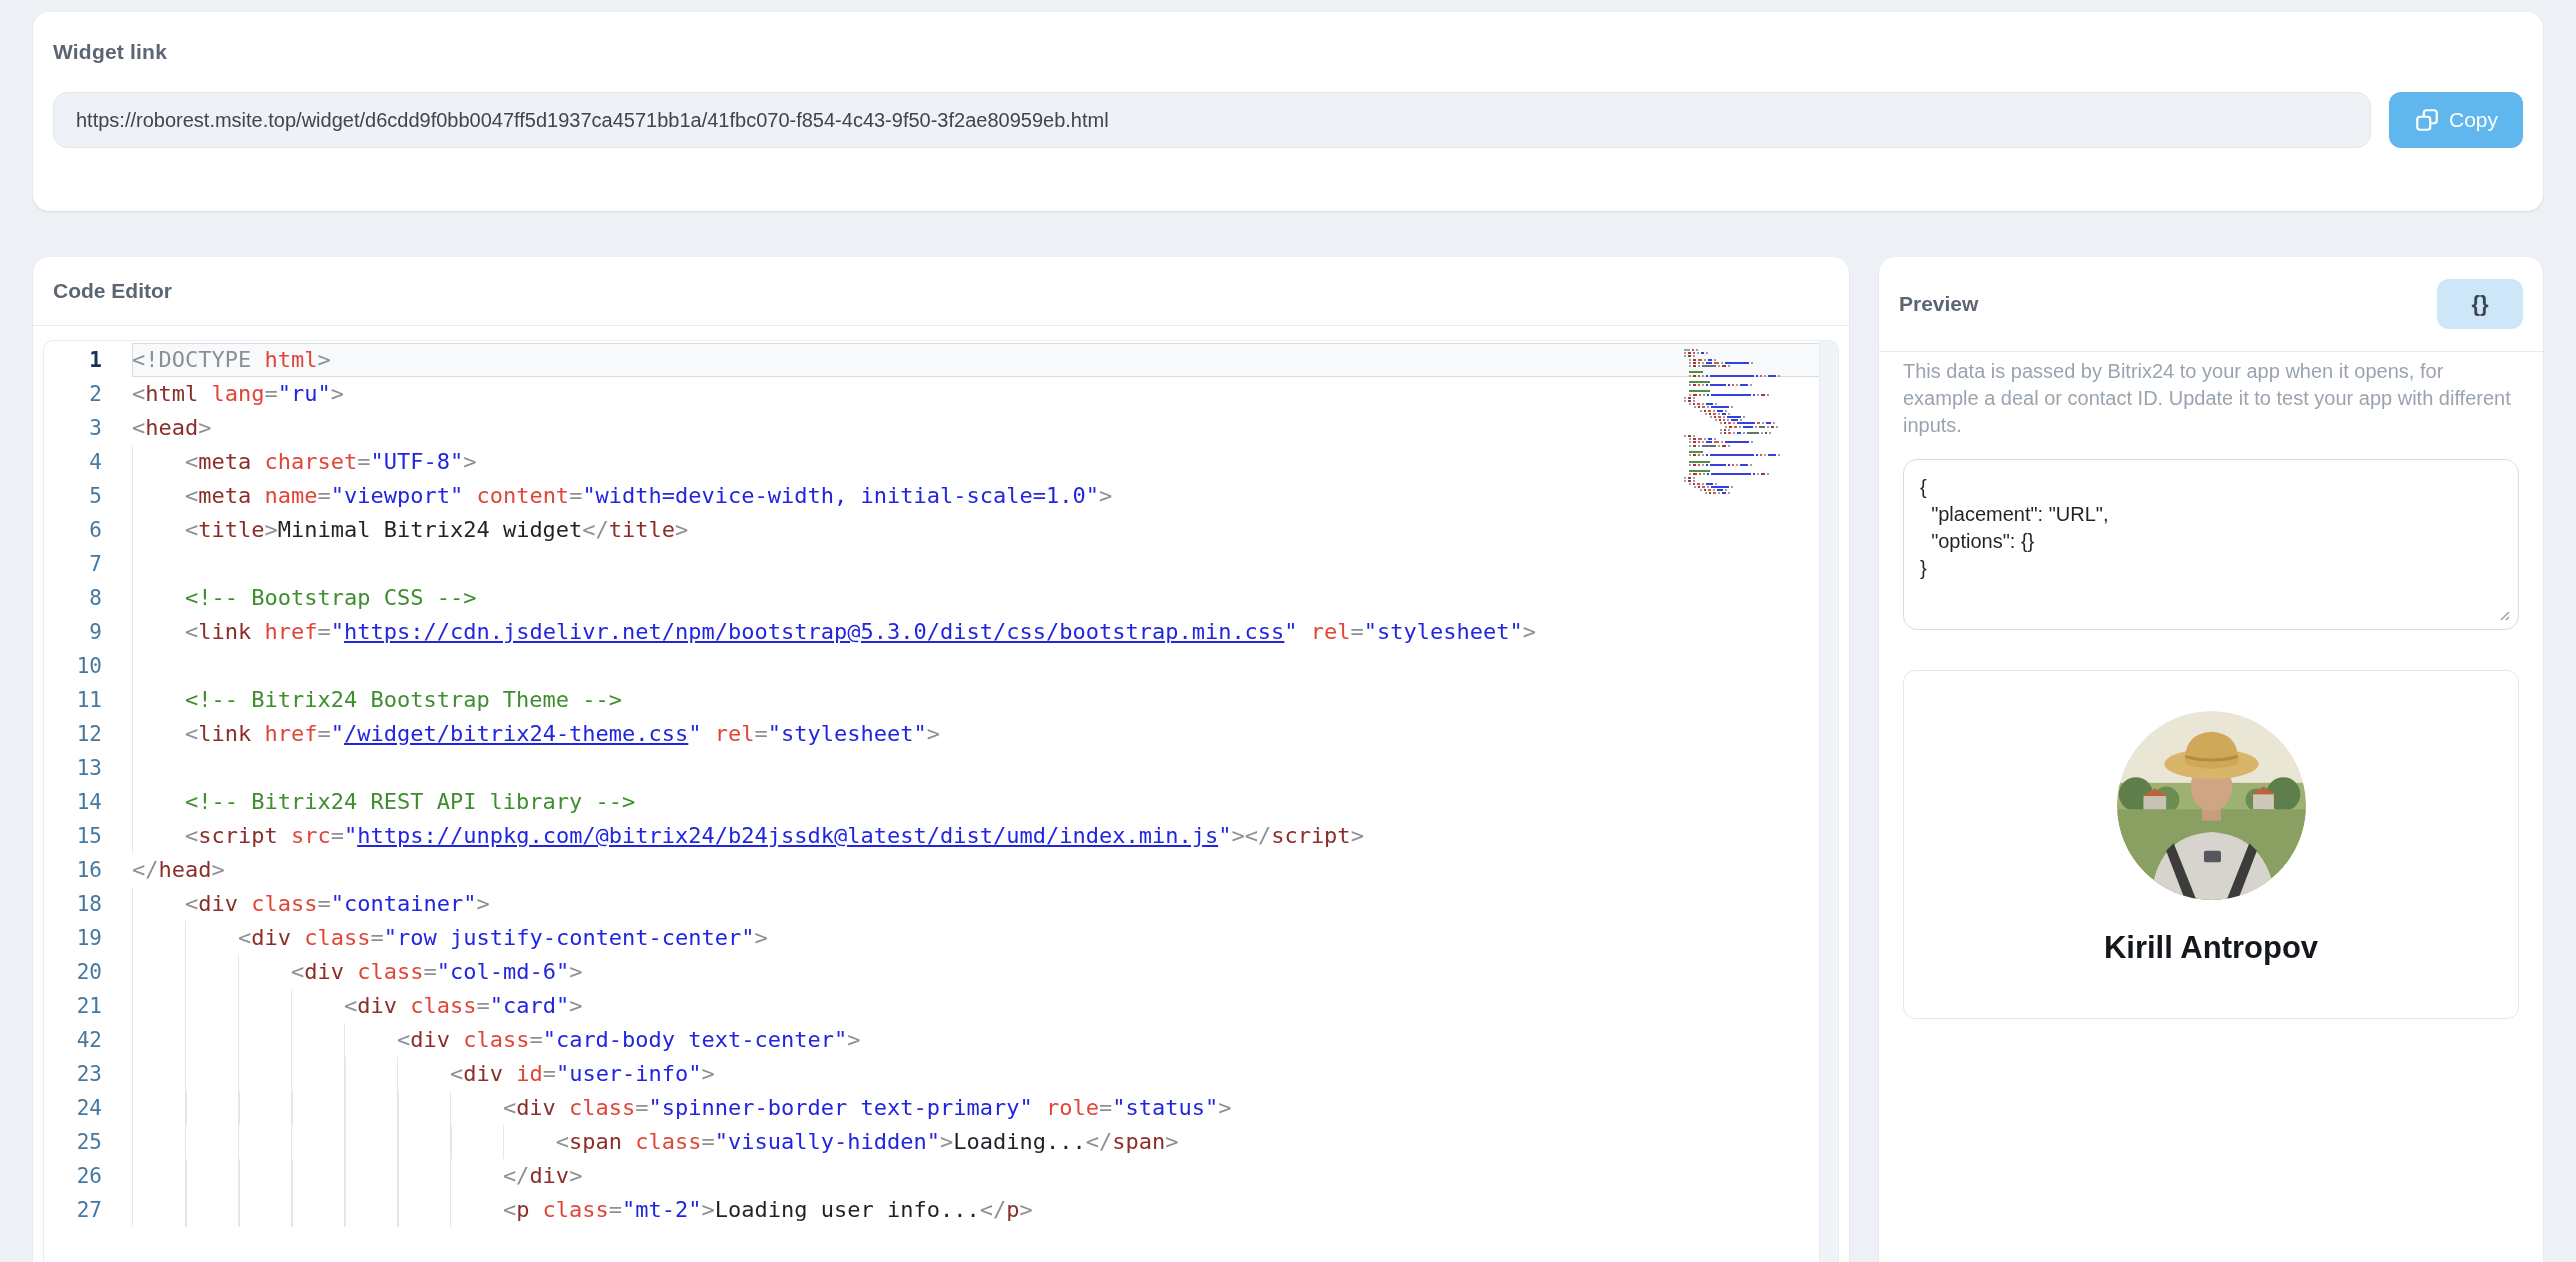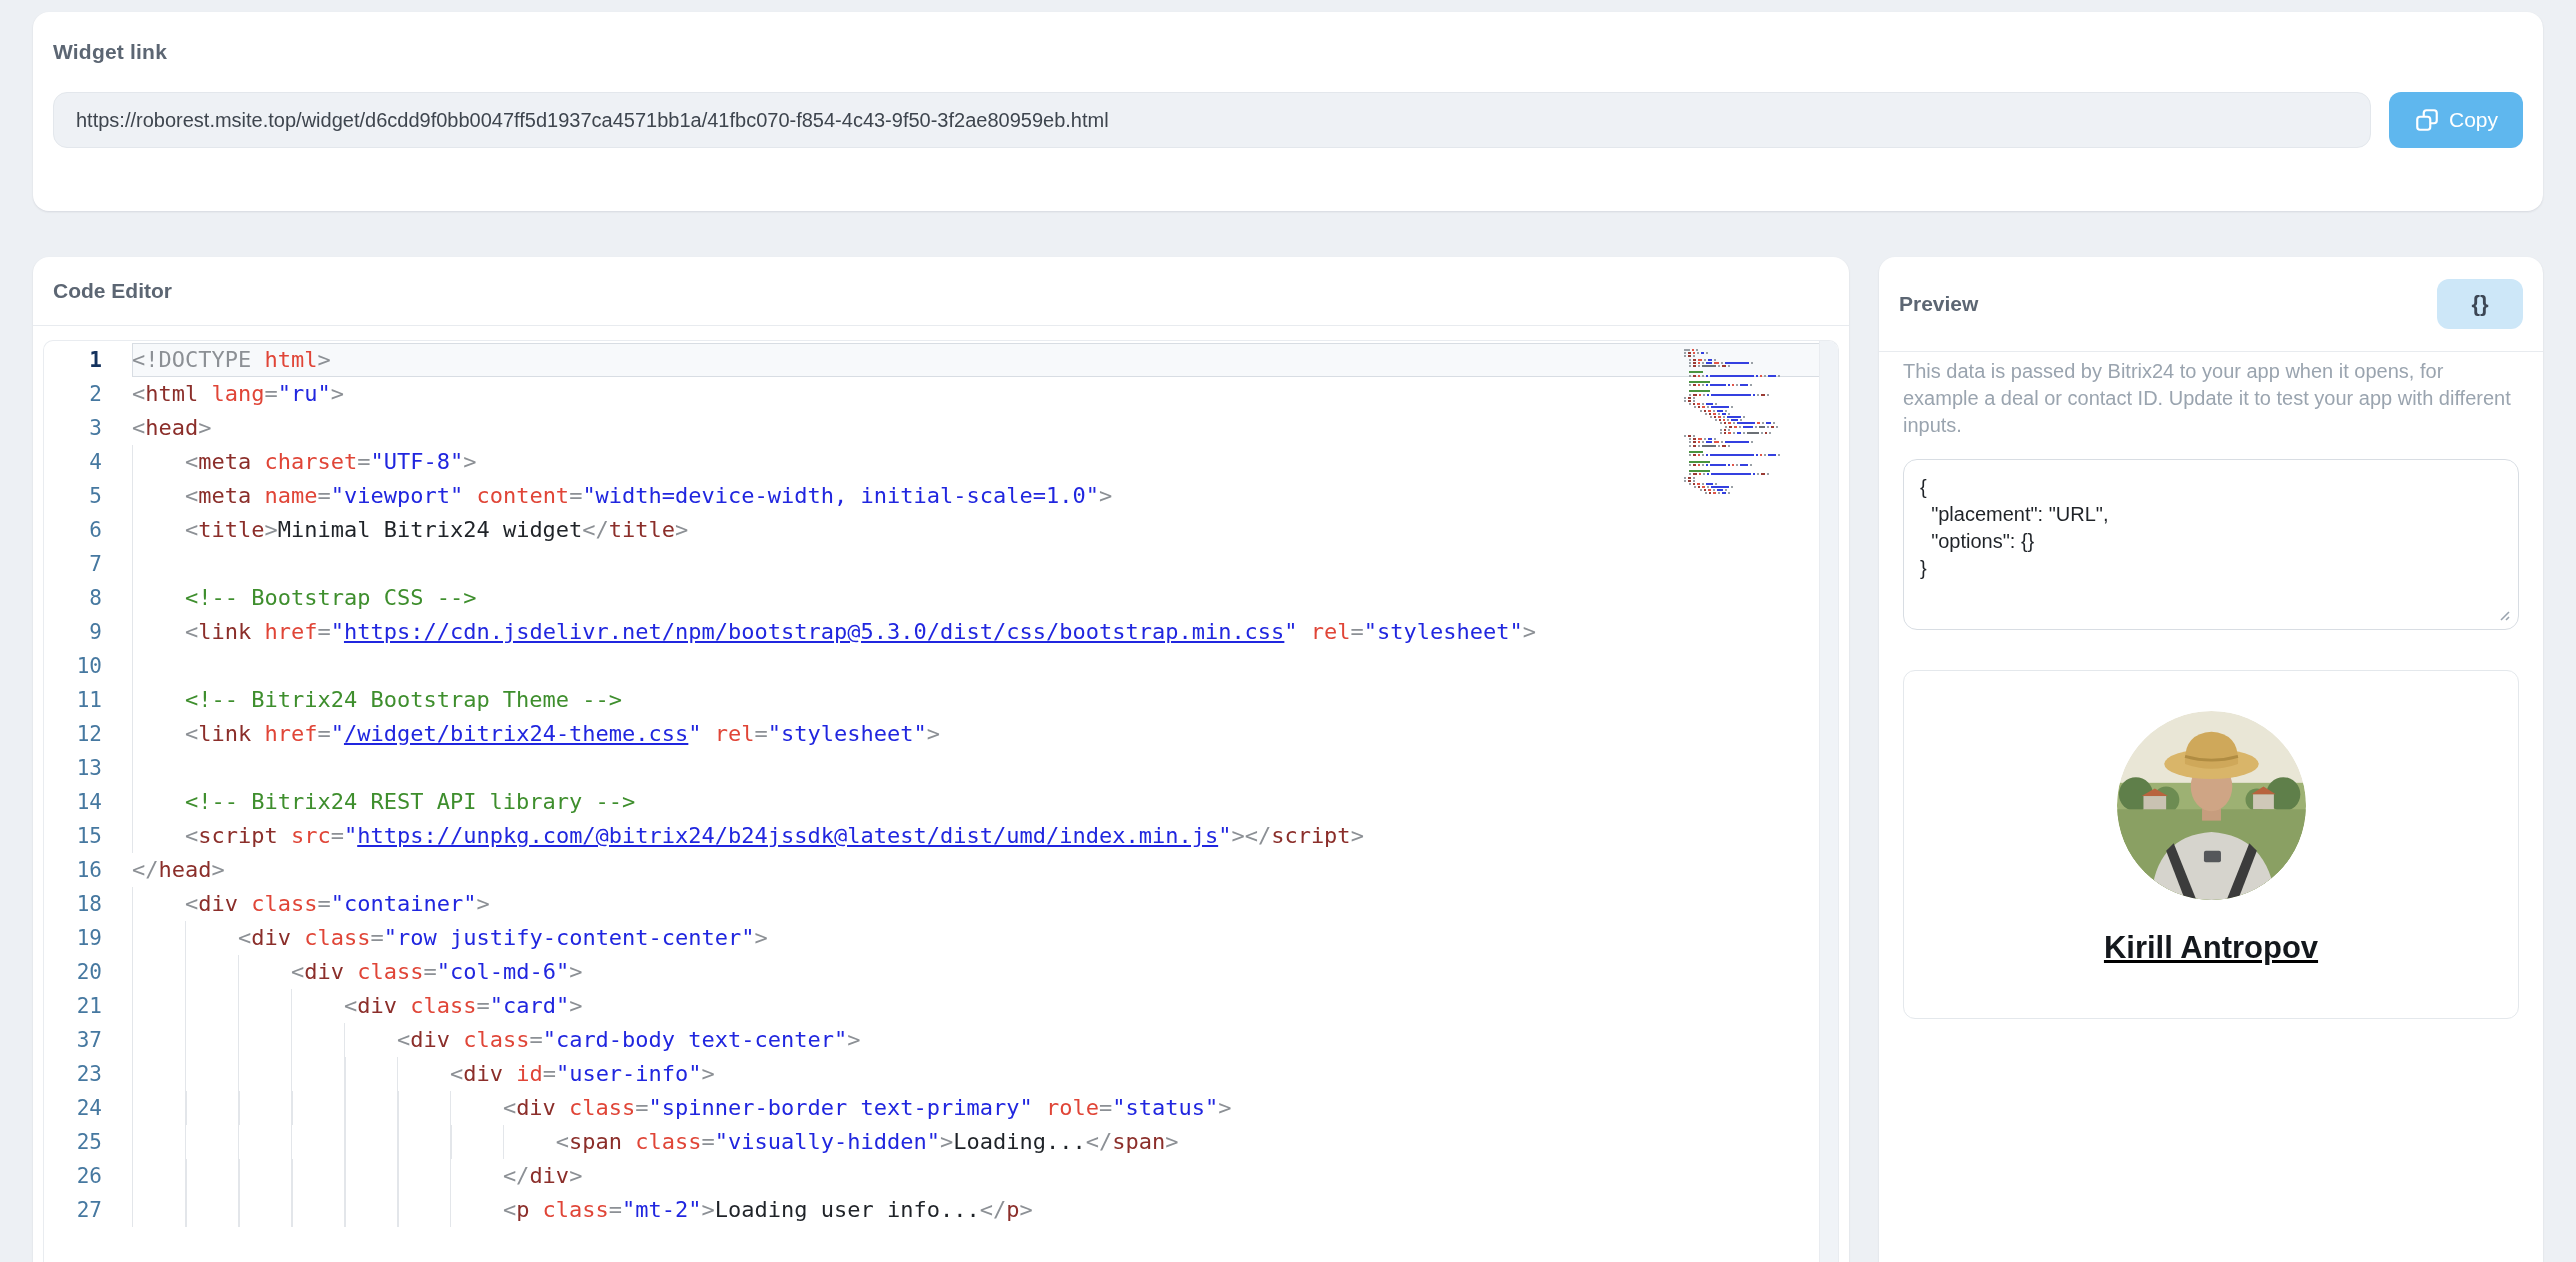--- a/index.html
+++ b/index.html
@@ -92,21 +92,21 @@
   .ta-wrap{position:relative;}
   .pc-textarea{
     width:100%;height:171px;box-sizing:border-box;resize:none;
     border:1.5px solid #d8dde3;border-radius:14px;padding:14px 16px;
     font-family:"Liberation Sans", sans-serif;font-size:20px;line-height:27px;color:#1f2328;
     outline:none;background:#fff;
   }
   .grip{position:absolute;right:8px;bottom:12px;cursor:nwse-resize;}
   .result-card{
     margin-top:36px;border:1px solid #e4e8ec;border-radius:12px;background:#fff;
-    text-align:center;padding:40px 0 52px;text-decoration:underline;
+    text-align:center;padding:40px 0 52px;
   }
   .avatar{width:189px;height:189px;border-radius:50%;overflow:hidden;margin:0 auto;}
   .avatar svg{display:block;}
   .user-name{margin-top:30px;font-size:31px;font-weight:700;color:#14181d;}
 </style>
 </head>
 <body>
 
 <div class="page">
 
@@ -206,21 +206,21 @@
             </div>
             <div class="cl">
               <div class="gut">20</div>
               <div class="lc"><div class="guides" style="width: 108px;"></div><span>            </span><span class="tk-pun">&lt;</span><span class="tk-tag">div</span><span class="tk-attr"> class</span><span class="tk-pun">=</span><span class="tk-val">"col-md-6"</span><span class="tk-pun">&gt;</span></div>
             </div>
             <div class="cl">
               <div class="gut">21</div>
               <div class="lc"><div class="guides" style="width: 161px;"></div><span>                </span><span class="tk-pun">&lt;</span><span class="tk-tag">div</span><span class="tk-attr"> class</span><span class="tk-pun">=</span><span class="tk-val">"card"</span><span class="tk-pun">&gt;</span></div>
             </div>
             <div class="cl">
-              <div class="gut">37</div>
+              <div class="gut">42</div>
               <div class="lc"><div class="guides" style="width: 213px;"></div><span>                    </span><span class="tk-pun">&lt;</span><span class="tk-tag">div</span><span class="tk-attr"> class</span><span class="tk-pun">=</span><span class="tk-val">"card-body text-center"</span><span class="tk-pun">&gt;</span></div>
             </div>
             <div class="cl">
               <div class="gut">23</div>
               <div class="lc"><div class="guides" style="width: 266px;"></div><span>                        </span><span class="tk-pun">&lt;</span><span class="tk-tag">div</span><span class="tk-attr"> id</span><span class="tk-pun">=</span><span class="tk-val">"user-info"</span><span class="tk-pun">&gt;</span></div>
             </div>
             <div class="cl">
               <div class="gut">24</div>
               <div class="lc"><div class="guides" style="width: 319px;"></div><span>                            </span><span class="tk-pun">&lt;</span><span class="tk-tag">div</span><span class="tk-attr"> class</span><span class="tk-pun">=</span><span class="tk-val">"spinner-border text-primary"</span><span class="tk-attr"> role</span><span class="tk-pun">=</span><span class="tk-val">"status"</span><span class="tk-pun">&gt;</span></div>
             </div>

